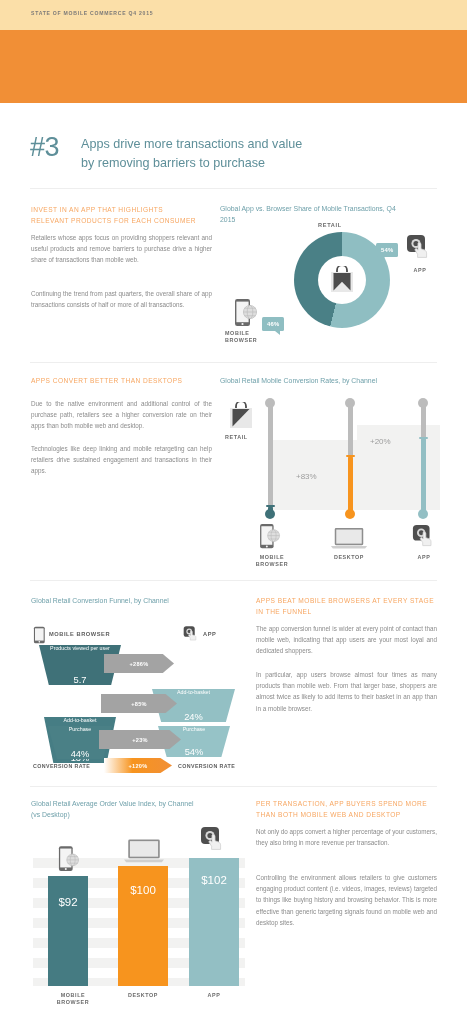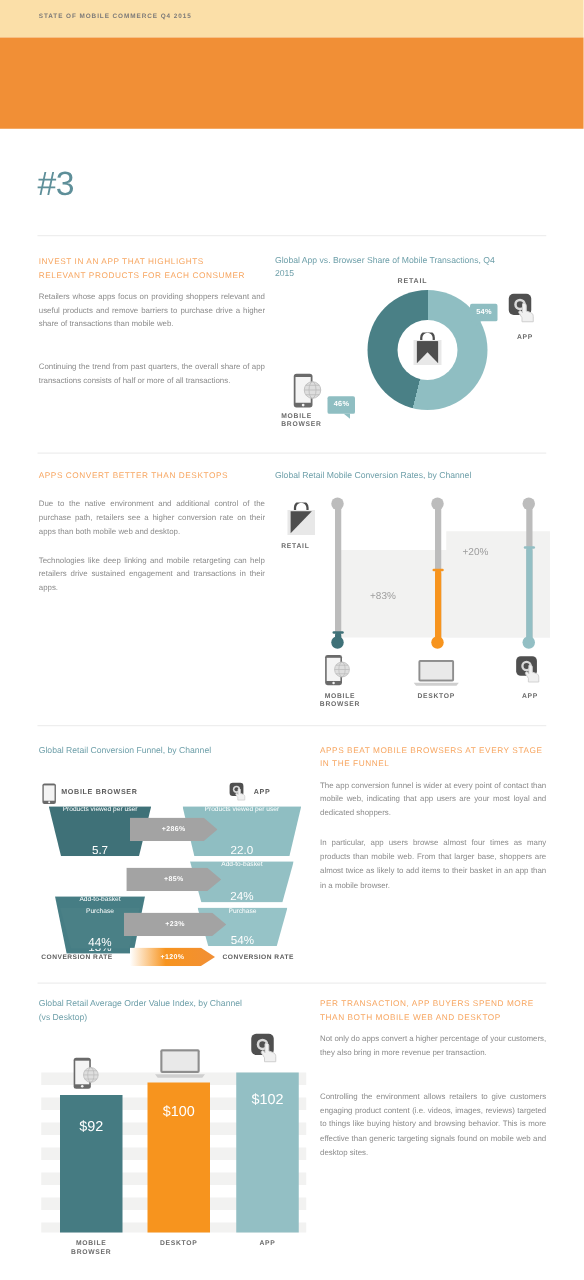--- a/index.html
+++ b/index.html
@@ -146,20 +146,24 @@
 </head>
 <body>
 
 <div id="page">
 
   <div class="kicker-band"></div>
   <div class="kicker-text">STATE OF MOBILE COMMERCE Q4 2015</div>
   <div class="title-band"></div>
 
   <div class="hash-num">#3</div>
+  <div class="headline">
+    <div>Apps drive more transactions and value</div>
+    <div>by removing barriers to purchase</div>
+  </div>
   <div class="rule" style="top:188px"></div>
 
   <div class="eyebrow" style="left:31px; top:205px; width:180px;">
     <div>INVEST IN AN APP THAT HIGHLIGHTS</div>
     <div>RELEVANT PRODUCTS FOR EACH CONSUMER</div>
   </div>
   <div class="body-copy" style="left:31px; top:232px; width:181px;">Retailers whose apps focus on providing shoppers relevant and useful products and remove barriers to purchase drive a higher share of transactions than mobile web.</div>
   <div class="body-copy" style="left:31px; top:288px; width:181px;">Continuing the trend from past quarters, the overall share of app transactions consists of half or more of all transactions.</div>
 
   <div class="chart-title" style="left:220px; top:204px; width:230px;">
@@ -311,24 +315,20 @@
   </div>
   <div class="funnel-step" style="left:44px; top:689px; width:72px; height:46px; background:#467d84; clip-path: polygon(0 0, 100% 0, 87% 100%, 13% 100%); margin-top: 28px;">
     <div class="fs-label">Add-to-basket</div>
     <div class="fs-value">13%</div>
   </div>
   <div class="funnel-step" style="left:48px; top:726px; width:64px; height:33px; background:#4a8086; clip-path: polygon(0 0, 100% 0, 86% 100%, 14% 100%);">
     <div class="fs-label">Purchase</div>
     <div class="fs-value">44%</div>
   </div>
 
-  <div class="funnel-step" style="left:146px; top:645px; width:95px; height:40px; background:#8fbec2; clip-path: polygon(0 0, 100% 0, 90% 100%, 10% 100%);">
-    <div class="fs-label">Products viewed per user</div>
-    <div class="fs-value">22.0</div>
-  </div>
   <div class="funnel-step" style="left:152px; top:689px; width:83px; height:33px; background:#93c0c4; clip-path: polygon(0 0, 100% 0, 89% 100%, 11% 100%);">
     <div class="fs-label">Add-to-basket</div>
     <div class="fs-value">24%</div>
   </div>
   <div class="funnel-step" style="left:158px; top:726px; width:72px; height:31px; background:#96c3c7; clip-path: polygon(0 0, 100% 0, 88% 100%, 12% 100%);">
     <div class="fs-label">Purchase</div>
     <div class="fs-value">54%</div>
   </div>
 
   <div class="arrow-mid" style="left:104px; top:654px; width:70px; height:19px; clip-path: polygon(0 0, 84% 0, 100% 50%, 84% 100%, 0 100%);">+286%</div>
@@ -379,21 +379,21 @@
     <rect x="6.6" y="2.6" width="26.8" height="14.8" fill="#e9e9e9"></rect>
     <path d="M1 20 H39 L37 22.6 H3 Z" fill="#cfcfcf"></path>
   </svg>
   <svg class="ic" style="left:200px; top:826px;" width="26" height="26" viewBox="0 0 26 26">
     <rect x="1" y="1" width="18" height="17" rx="4" fill="#4f4f4f"></rect>
     <circle cx="10" cy="9.5" r="4.6" fill="#d8d8d8"></circle>
     <circle cx="10" cy="9.5" r="2.6" fill="#4f4f4f"></circle>
     <path d="M12 9 c1.2-1 3-0.2 3 1.4 v4.4 l3.4 1.2 c1.6 0.6 2.2 1.8 2.2 3.2 v4.2 h-9 v-3.2 l-2.4-3.8 c-0.8-1.3 1-2.6 2-1.3 l0.8 1.1 Z" fill="#f0f0f0" stroke="#cfcfcf" stroke-width="0.8"></path>
   </svg>
 
-  <div class="bar" style="left:48px; top:876px; width:50px; height:110px; background:#457b82;">
+  <div class="bar" style="left:48px; top:876px; width:40px; height:110px; background:#457b82;">
     <div class="bar-value" style="top:20px;">$92</div>
   </div>
   <div class="bar" style="left:118px; top:866px; width:50px; height:120px; background:#f7941e;">
     <div class="bar-value" style="top:18px;">$100</div>
   </div>
   <div class="bar" style="left:189px; top:858px; width:50px; height:128px; background:#93bfc4;">
     <div class="bar-value" style="top:16px;">$102</div>
   </div>
 
   <div class="chan-label" style="left:49px; top:992px; width:48px;">

